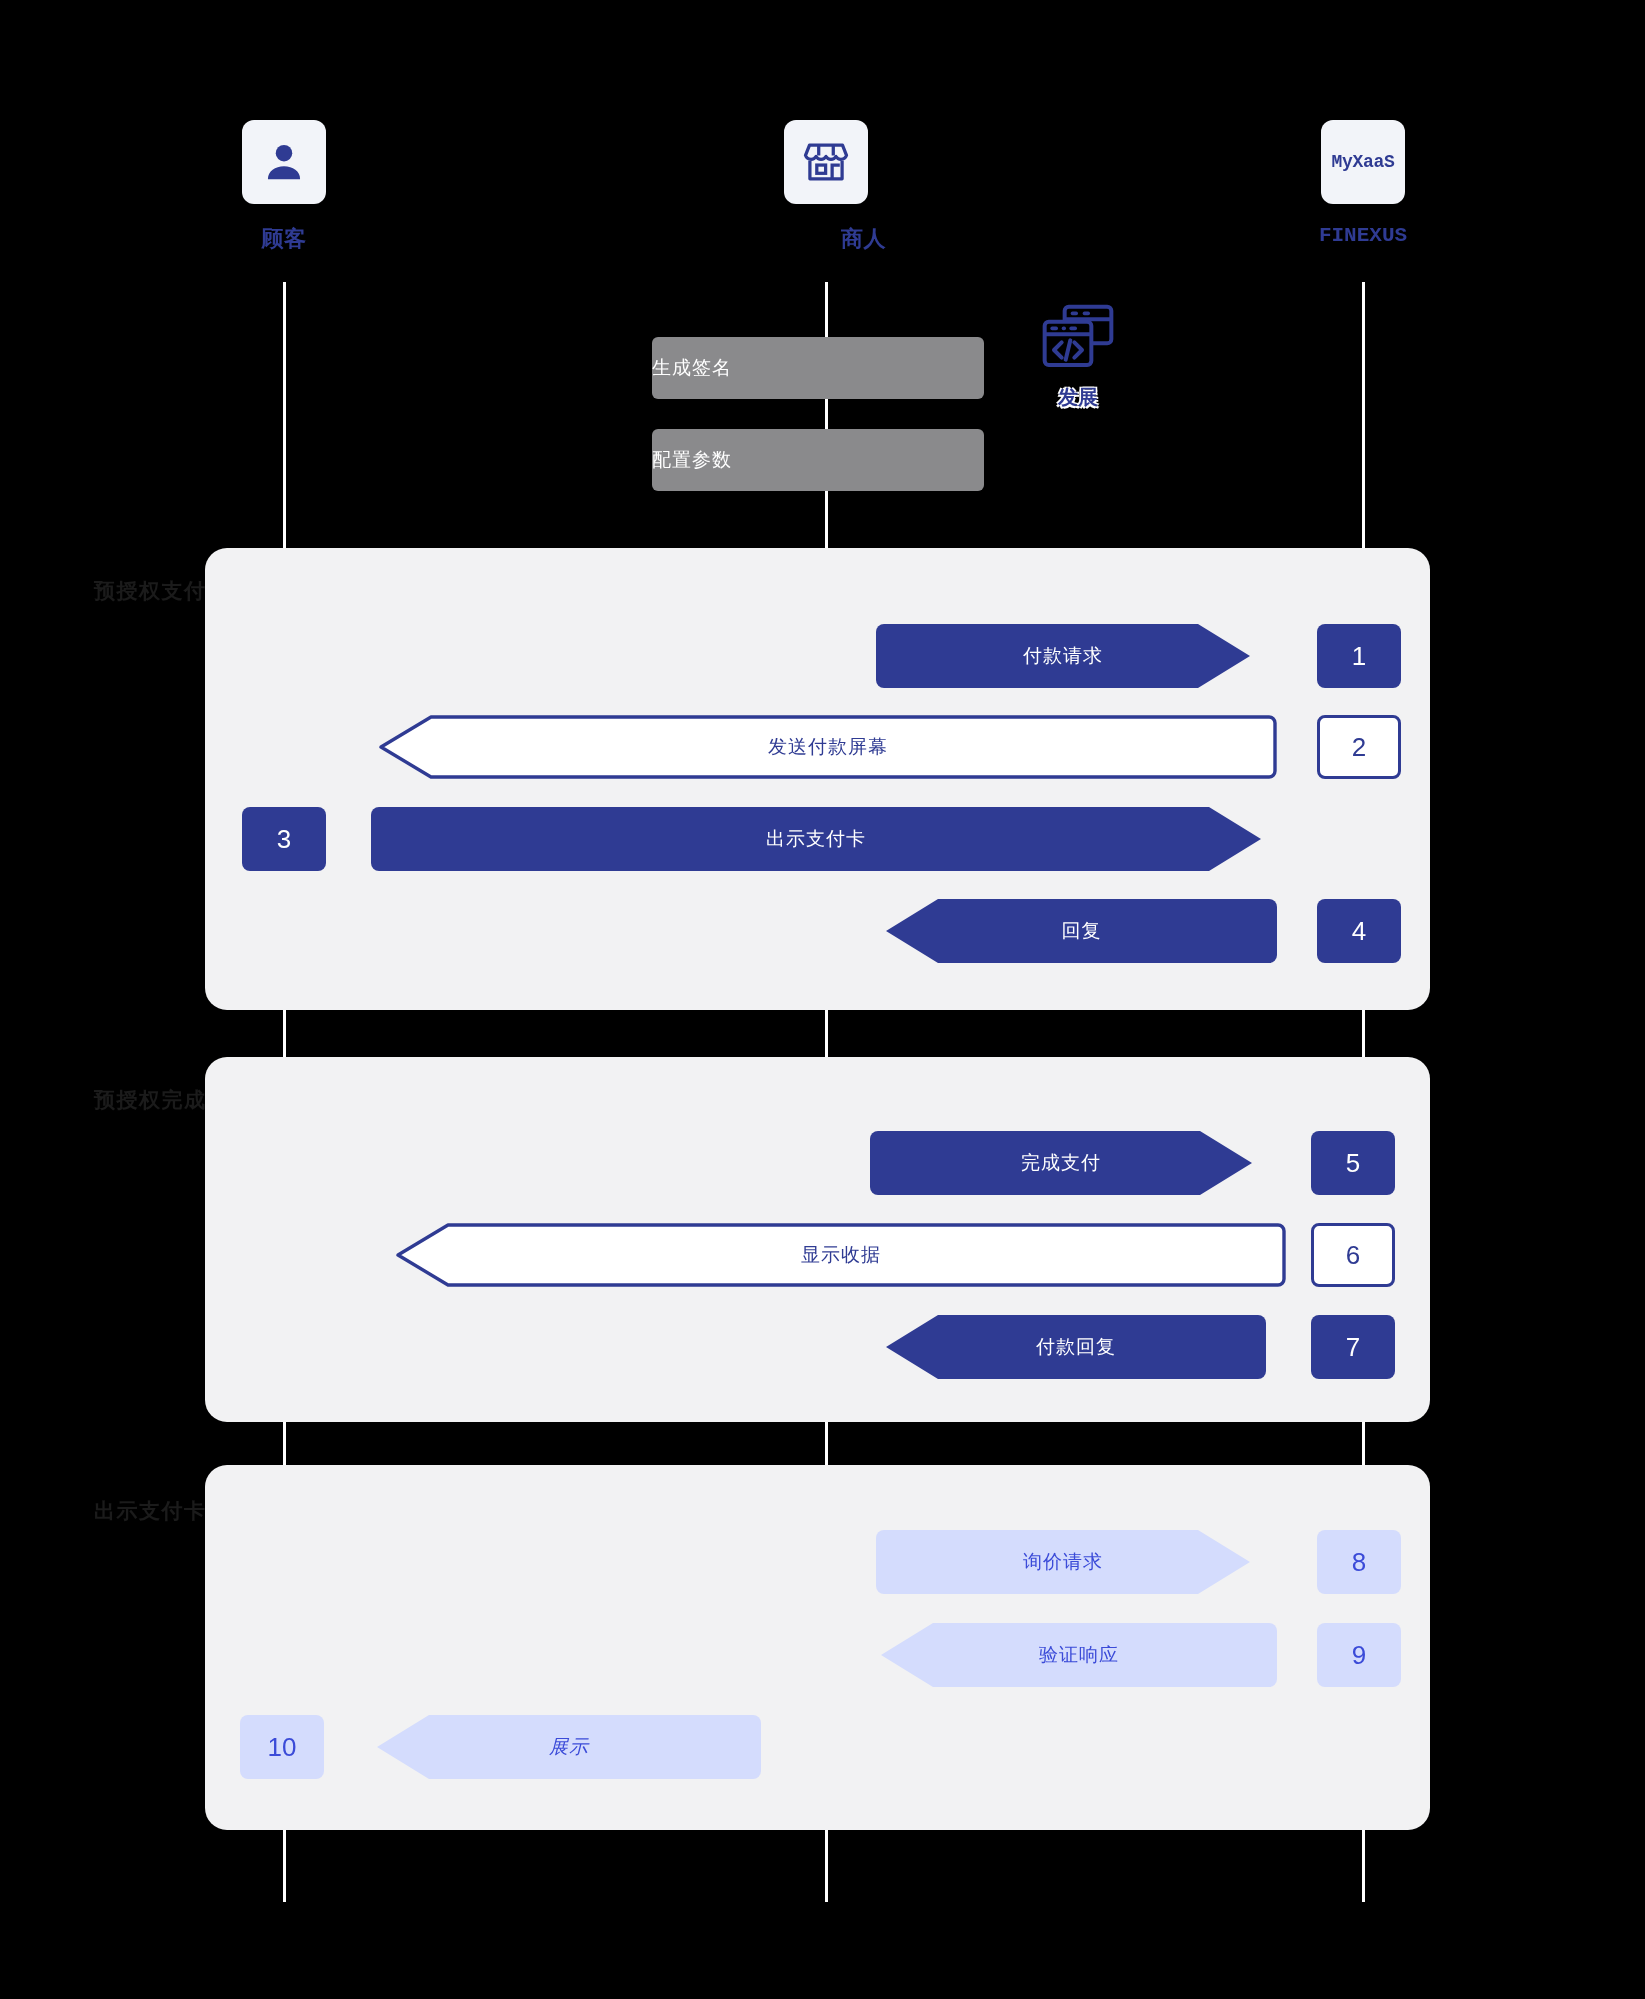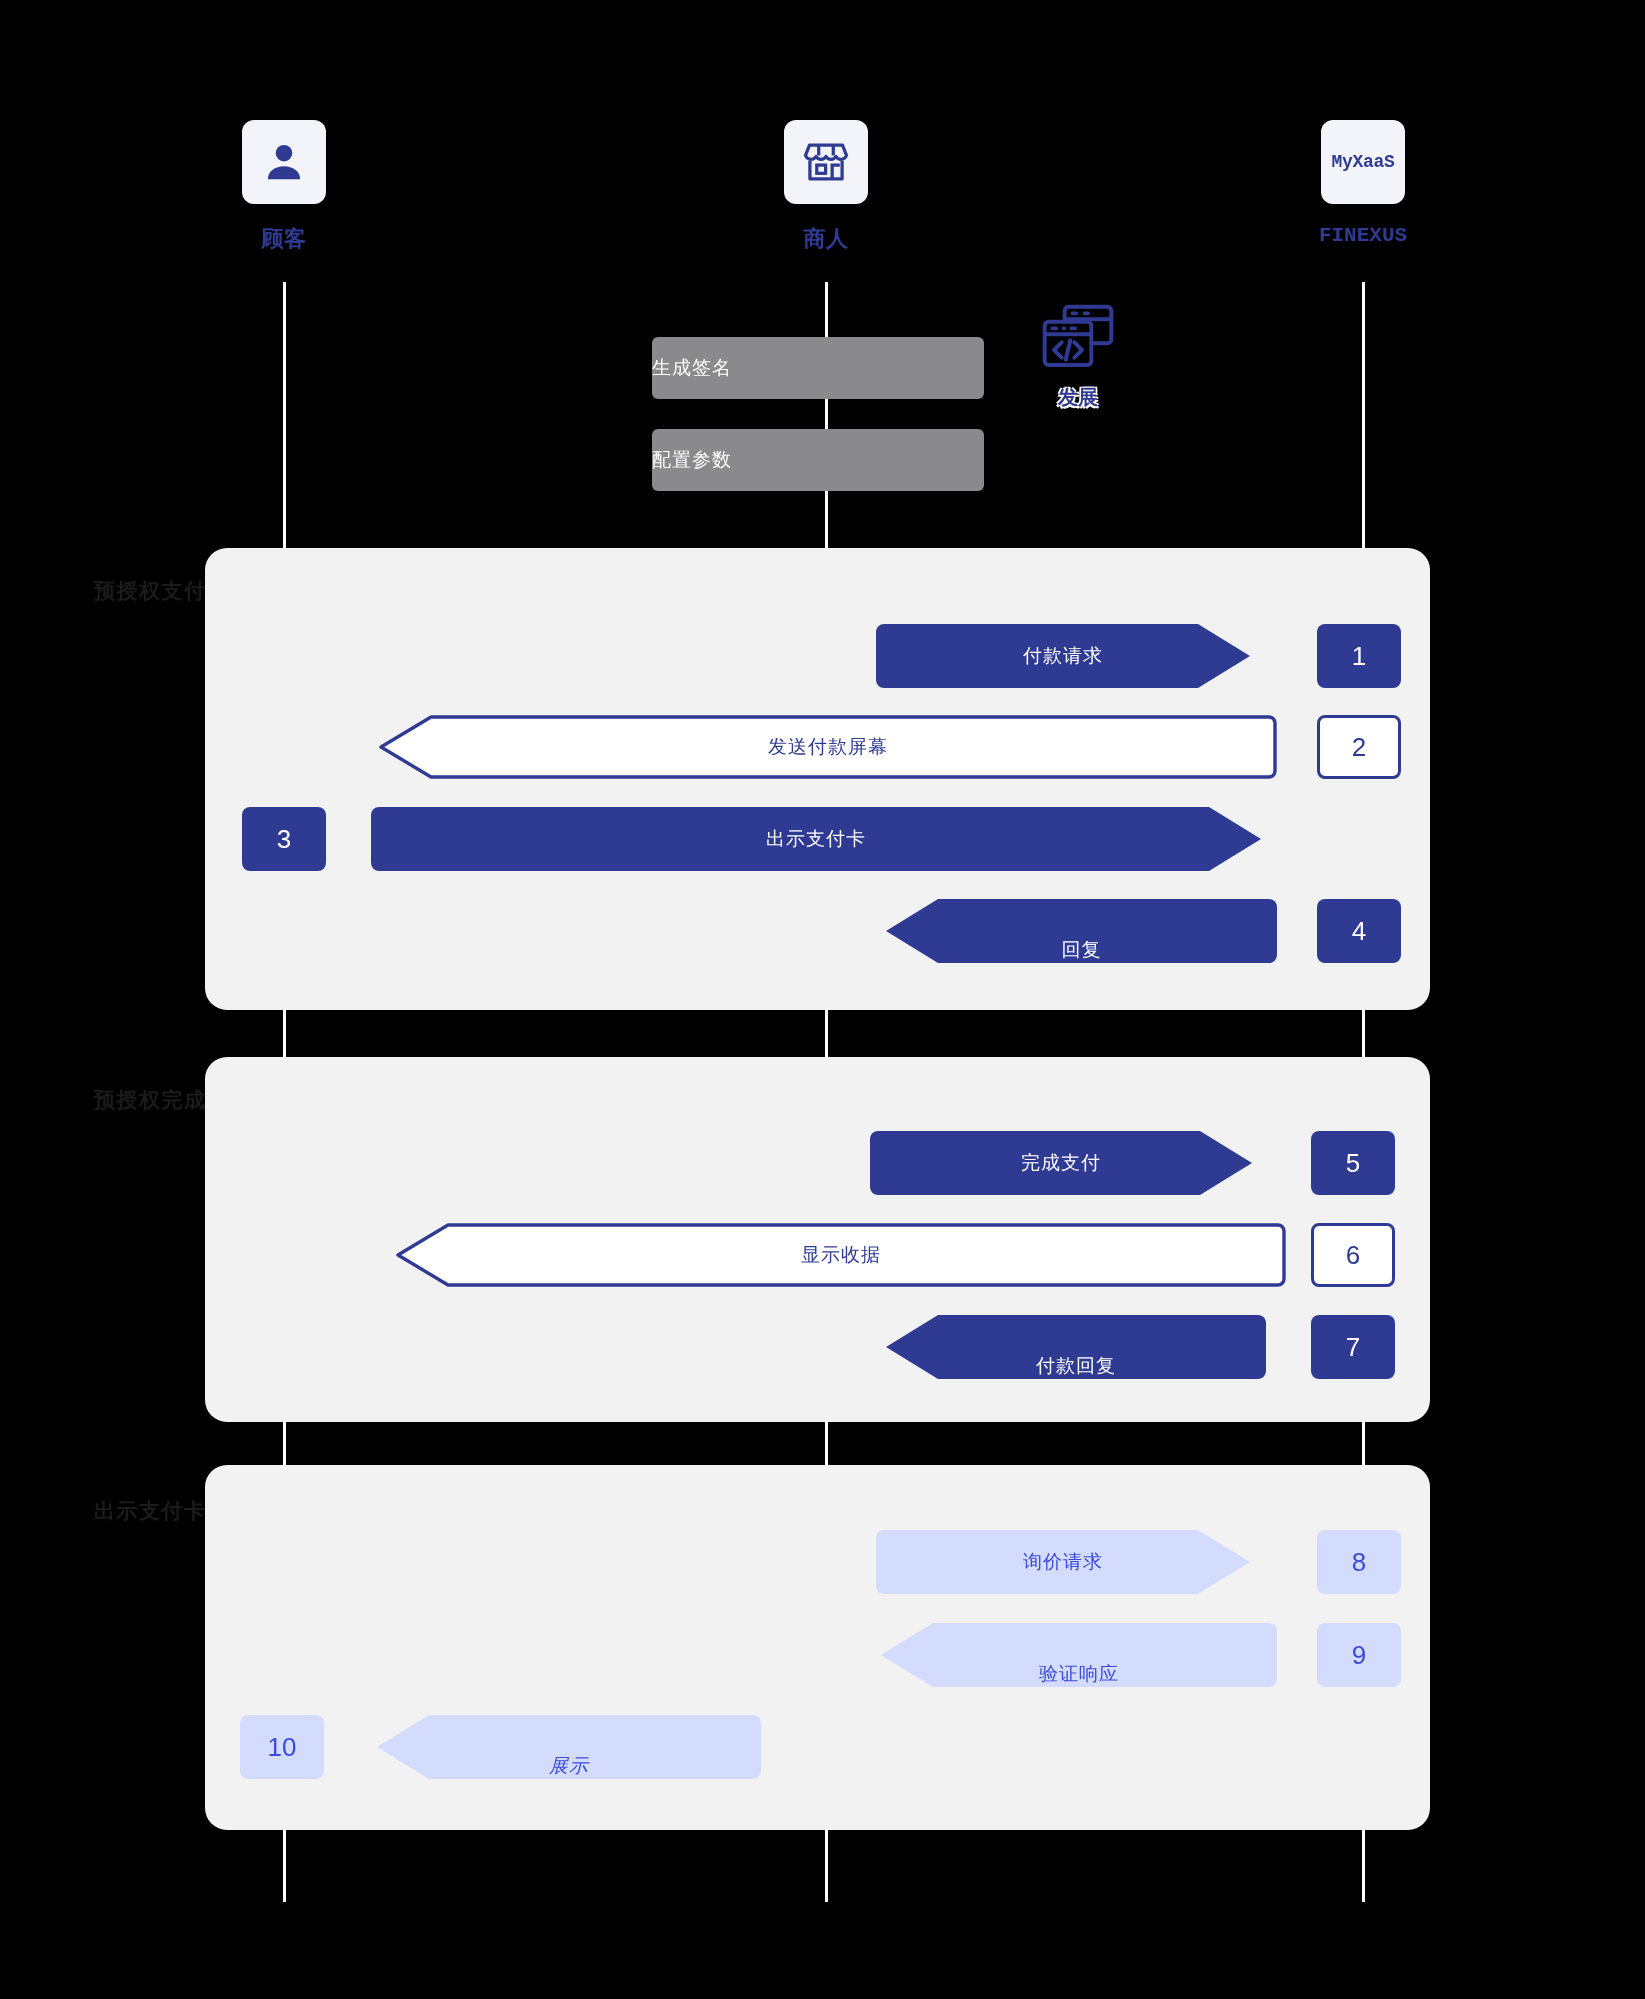--- a/index.html
+++ b/index.html
@@ -101,21 +101,20 @@
   }
 
   
   .arrow.right.solid,.arrow.right.light{
     border-radius:8px;
     clip-path:polygon(0 0, calc(100% - 52px) 0, 100% 50%, calc(100% - 52px) 100%, 0 100%);
   }
   .arrow.left.solid,.arrow.left.light{
     border-radius:8px;
     clip-path:polygon(52px 0, 100% 0, 100% 100%, 52px 100%, 0 50%);
-    align-items:flex-end;
   }
   .arrow.left.outline{
     border-radius:8px;
     clip-path:polygon(52px 0, 100% 0, 100% 100%, 52px 100%, 0 50%);
     border:none;
     background:
       linear-gradient(#fff,#fff) padding-box;
     align-items: center;
   }
   
@@ -147,21 +146,21 @@
   <div class="actor" style="left:224px;top:120px;">
     <div class="chip">
       <svg width="46" height="46" viewBox="0 0 24 24">
         <circle cx="12" cy="7.4" r="4.3" fill="#2F3B93"></circle>
         <path d="M3.6 21c0-4.3 3.8-6.8 8.4-6.8s8.4 2.5 8.4 6.8z" fill="#2F3B93"></path>
       </svg>
     </div>
     <div class="alabel">顾客</div>
   </div>
 
-  <div class="actor" style="left:766px;top:120px;">
+  <div class="actor" style="left:766px;top:120px;text-align:right;">
     <div class="chip">
       <svg width="46" height="46" viewBox="0 0 24 24">
         <path d="M3.4 3.2h17.2l2.1 5.3a3.1 3.1 0 0 1-2.9 2.1 3 3 0 0 1-2.6-1.5 3 3 0 0 1-2.6 1.5 3 3 0 0 1-2.6-1.5 3 3 0 0 1-2.6 1.5 3 3 0 0 1-2.6-1.5 3 3 0 0 1-2.6 1.5A3.1 3.1 0 0 1 1.3 8.5z" fill="none" stroke="#2F3B93" stroke-width="1.7" stroke-linejoin="round"></path>
         <path d="M8.2 3.4v5.2M15.8 3.4v5.2" stroke="#2F3B93" stroke-width="1.7"></path>
         <path d="M3.6 11.4v9.4h16.8v-9.4" fill="none" stroke="#2F3B93" stroke-width="1.7" stroke-linejoin="round"></path>
         <rect x="7.2" y="13.6" width="4.6" height="4.3" fill="none" stroke="#2F3B93" stroke-width="1.7"></rect>
         <path d="M15.2 20.8v-7.2h4" fill="none" stroke="#2F3B93" stroke-width="1.7"></path>
       </svg>
     </div>
     <div class="alabel">商人</div>

